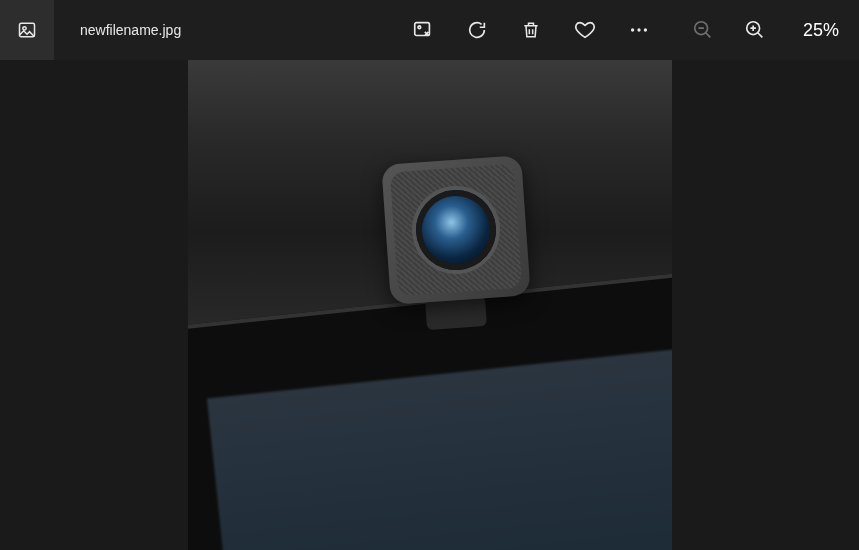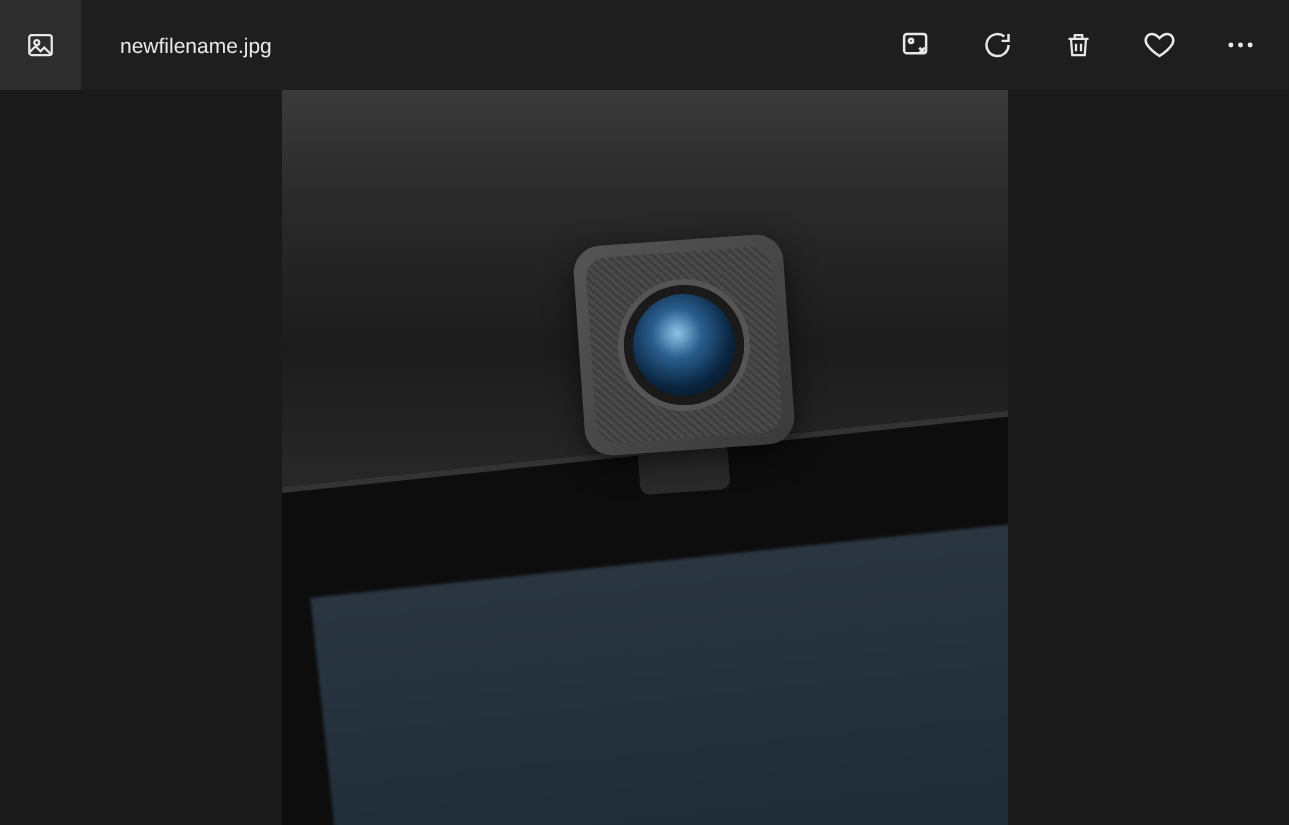--- a/index.html
+++ b/index.html
@@ -172,20 +172,35 @@
     </span>
     <span class="icon-btn">
       <svg width="22" height="22" viewBox="0 0 24 24" fill="#e8e8e8">
         <circle cx="5" cy="12" r="1.8"></circle>
           <circle cx="12" cy="12" r="1.8"></circle>
           <circle cx="19" cy="12" r="1.8"></circle>
       </svg>
     </span>
   </div>
 
+  <div class="zoom-group">
+    <span class="icon-btn zoom-out">
+      <svg width="22" height="22" viewBox="0 0 24 24" fill="none" stroke="#e8e8e8" stroke-width="1.8">
+        <circle cx="10" cy="10" r="7"></circle>
+          <path d="M15 15l5 5M7 10h6"></path>
+      </svg>
+    </span>
+    <span class="icon-btn">
+      <svg width="22" height="22" viewBox="0 0 24 24" fill="none" stroke="#e8e8e8" stroke-width="1.8">
+        <circle cx="10" cy="10" r="7"></circle>
+          <path d="M15 15l5 5M7 10h6M10 7v6"></path>
+      </svg>
+    </span>
+    <span class="zoom-label">25%</span>
+  </div>
 </div>
 
 <div class="viewer">
   <div class="image-frame">
     <div class="photo-bg"></div>
     <div class="monitor-top"></div>
     <div class="monitor-screen"></div>
     <div class="mount"></div>
     <div class="cam">
         <div class="lens"></div>

